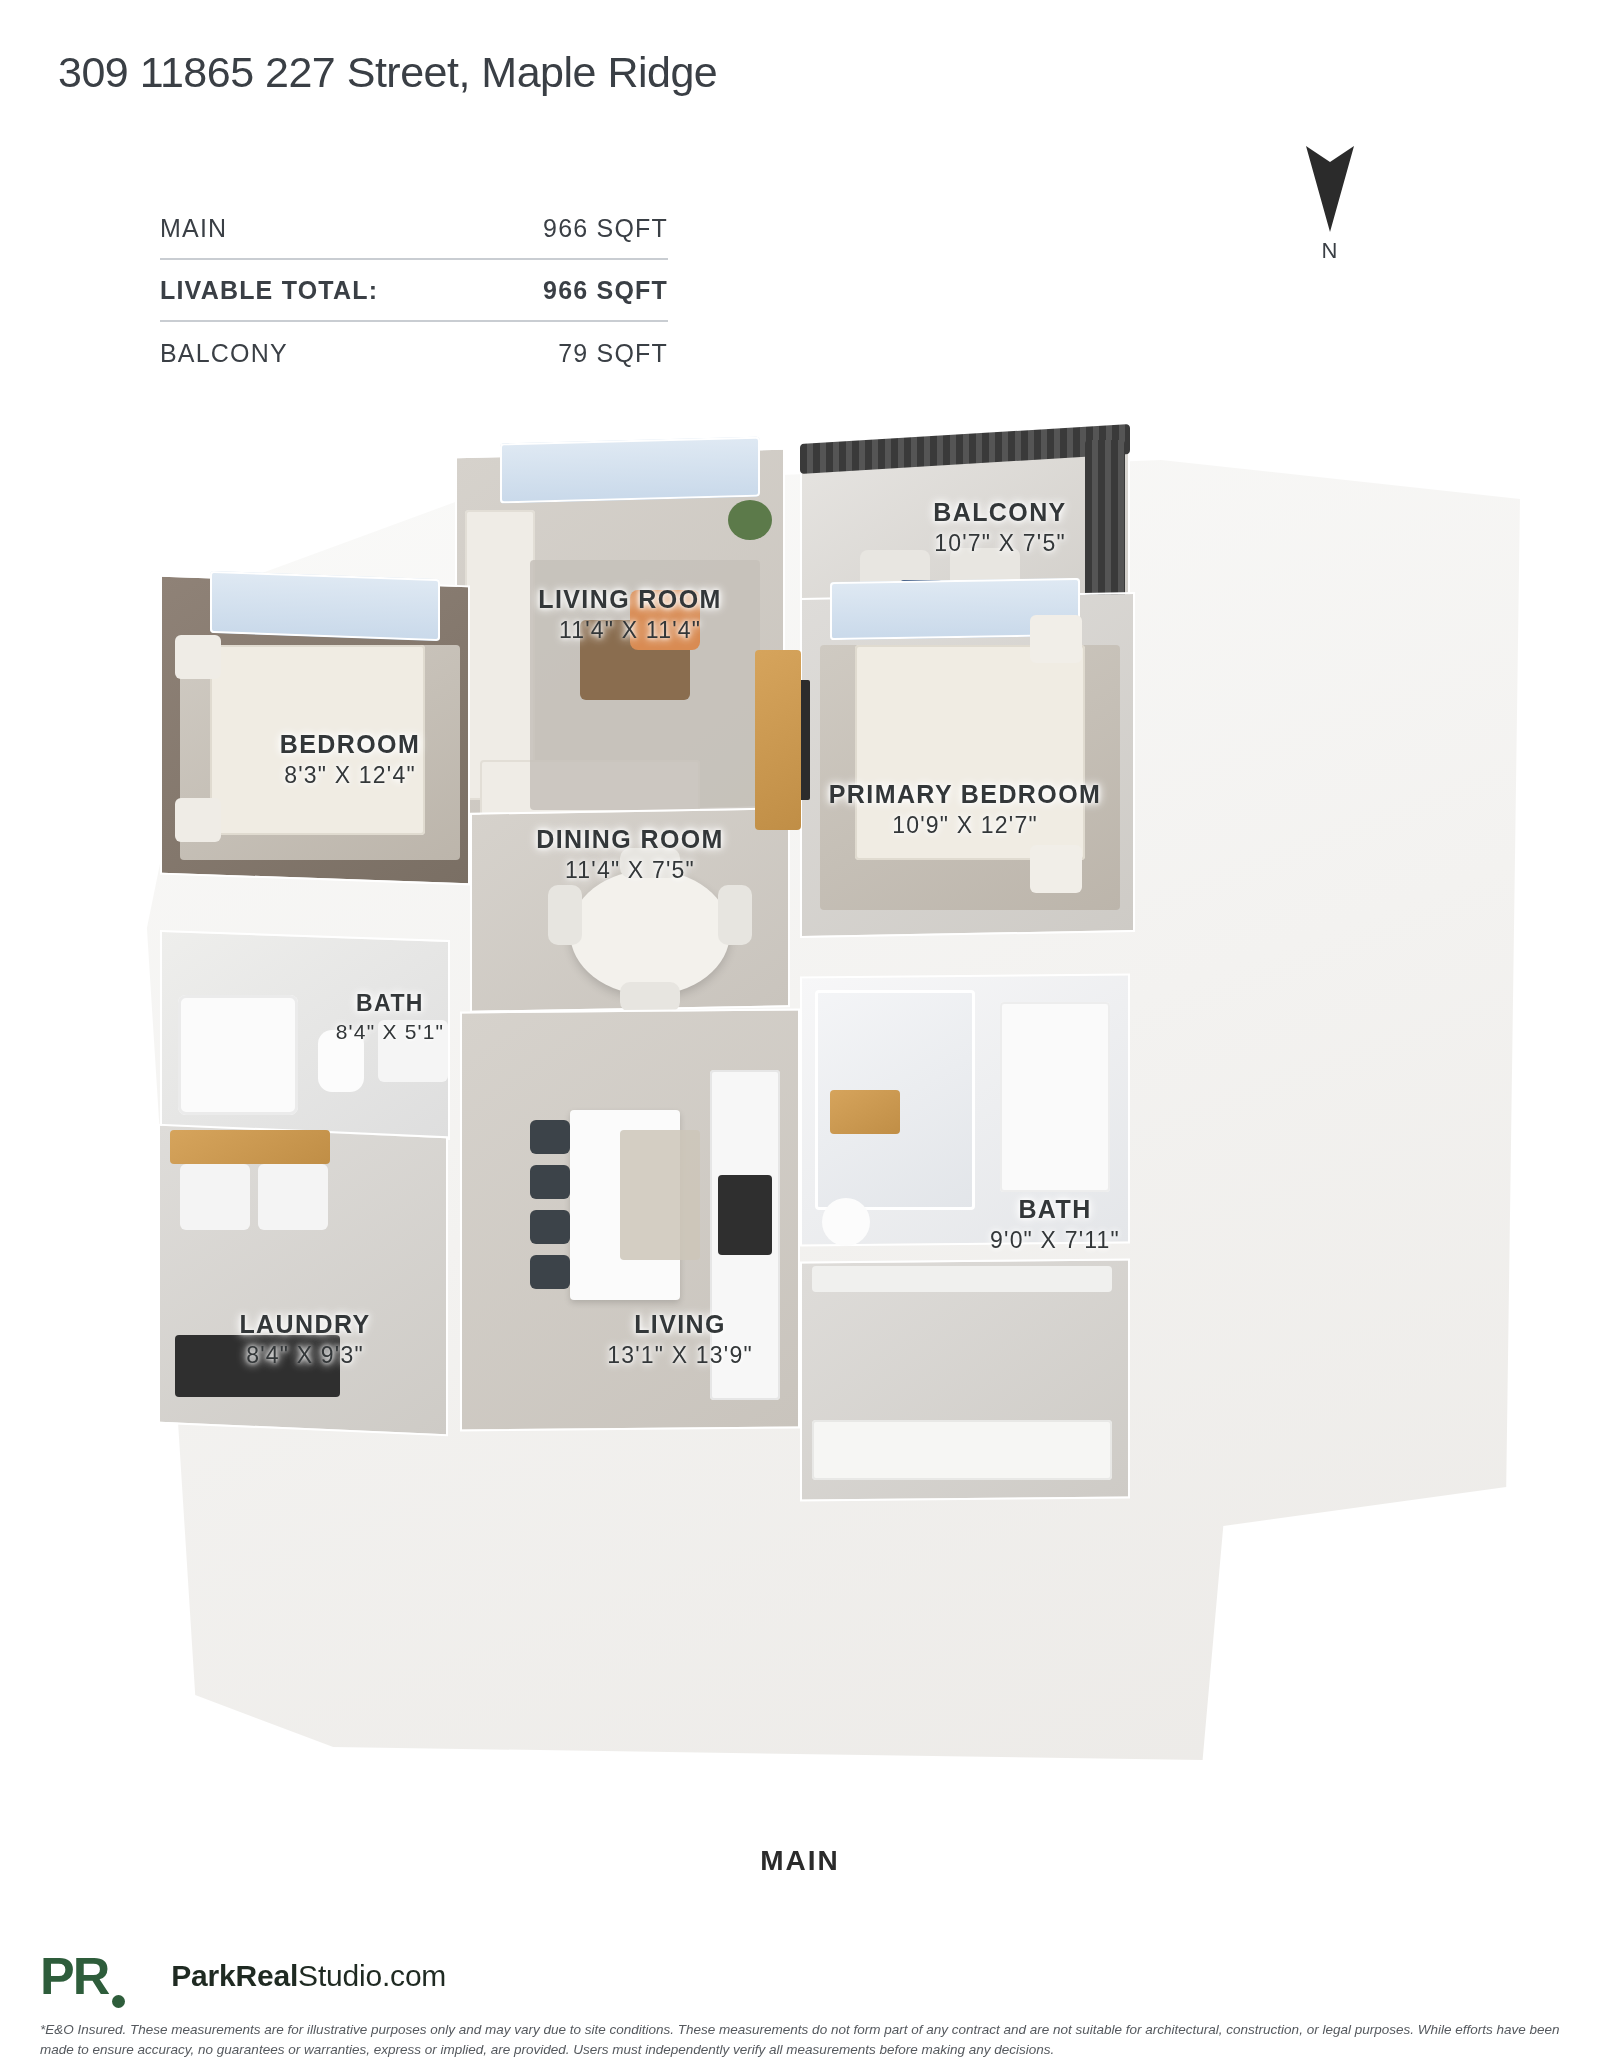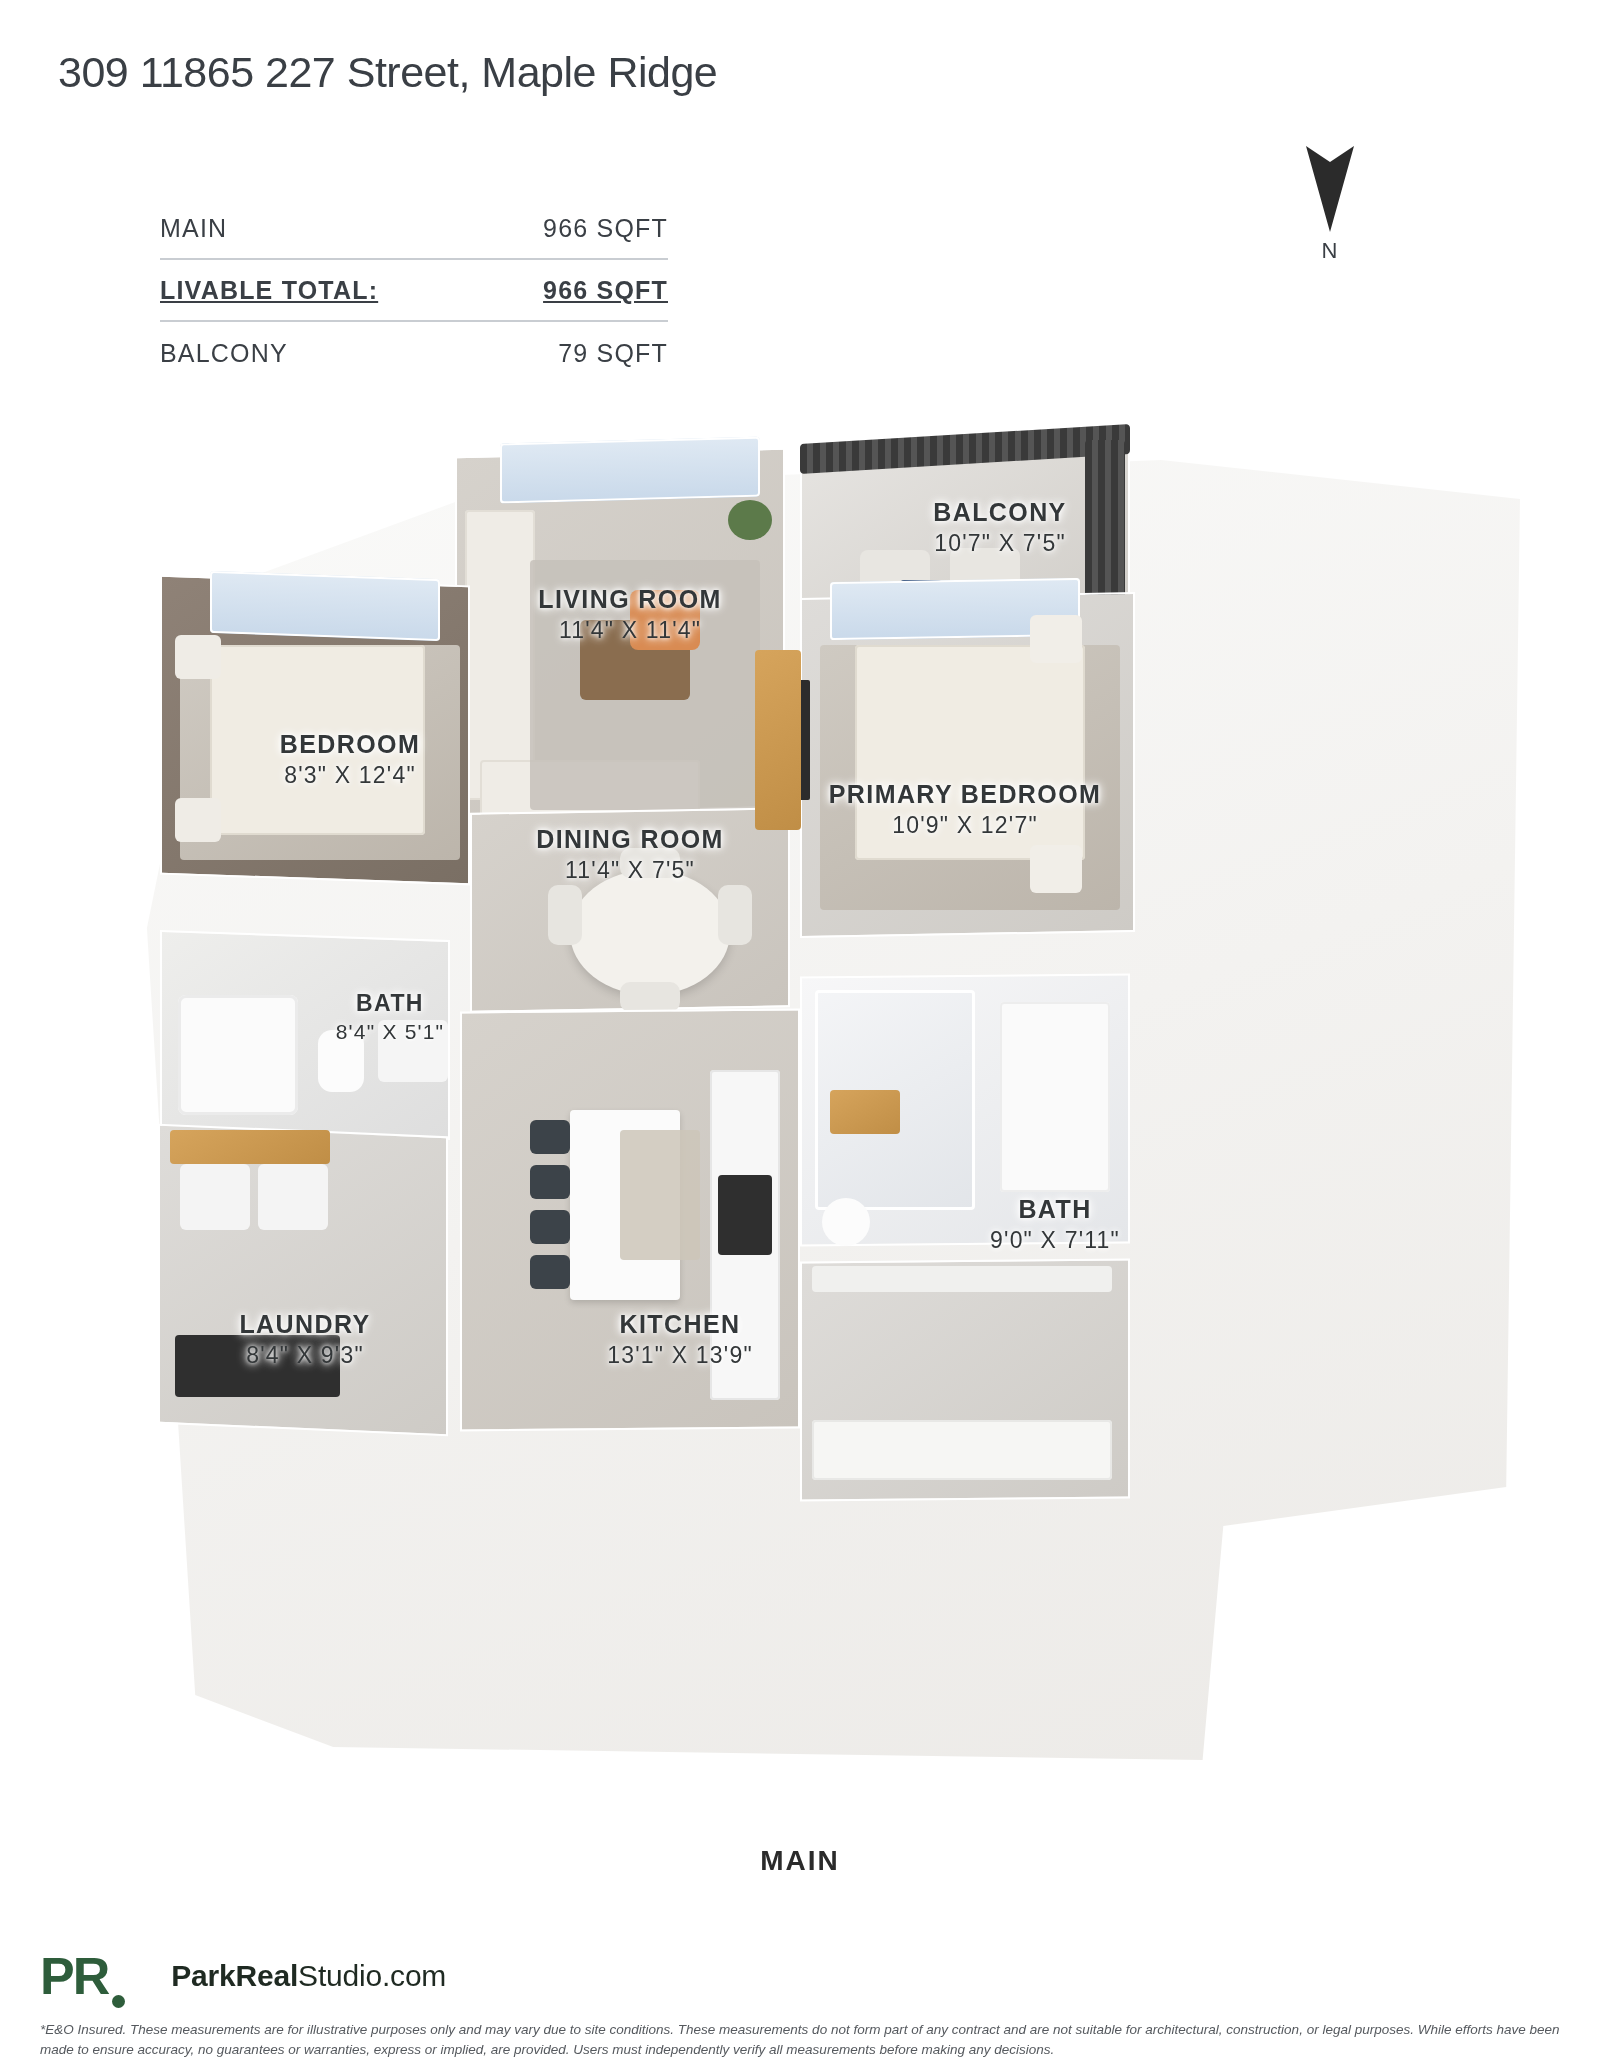--- a/index.html
+++ b/index.html
@@ -35,21 +35,21 @@
   .area-row {
     display: flex;
     justify-content: space-between;
     align-items: center;
     height: 62px;
     font-size: 25px;
     letter-spacing: 1.2px;
     color: #3a3f45;
   }
   .area-row.divider-bottom { border-bottom: 2px solid #c9cdd2; }
-  .area-row.total { font-weight: 700; text-decoration: underline; }
+  .area-row.total { font-weight: 700; }
   .area-label { text-align: left; }
   .area-value { text-align: right; }
 
   
   #north-arrow {
     position: absolute;
     left: 1290px; top: 140px;
     width: 80px; height: 130px;
     text-align: center;
   }
@@ -321,21 +321,21 @@
       <span class="rl-name">BATH</span>
       <span class="rl-dims">8'4" X 5'1"</span>
     </div>
 
     <div class="room-label" style="left:830px; top:765px; width:250px;">
       <span class="rl-name">BATH</span>
       <span class="rl-dims">9'0" X 7'11"</span>
     </div>
 
     <div class="room-label" style="left:450px; top:880px; width:260px;">
-      <span class="rl-name">KITCHEN</span>
+      <span class="rl-name">LIVING</span>
       <span class="rl-dims">13'1" X 13'9"</span>
     </div>
 
 
     <div class="room-label" style="left:80px; top:880px; width:250px;">
       <span class="rl-name">LAUNDRY</span>
       <span class="rl-dims">8'4" X 9'3"</span>
     </div>
 
   </div>

